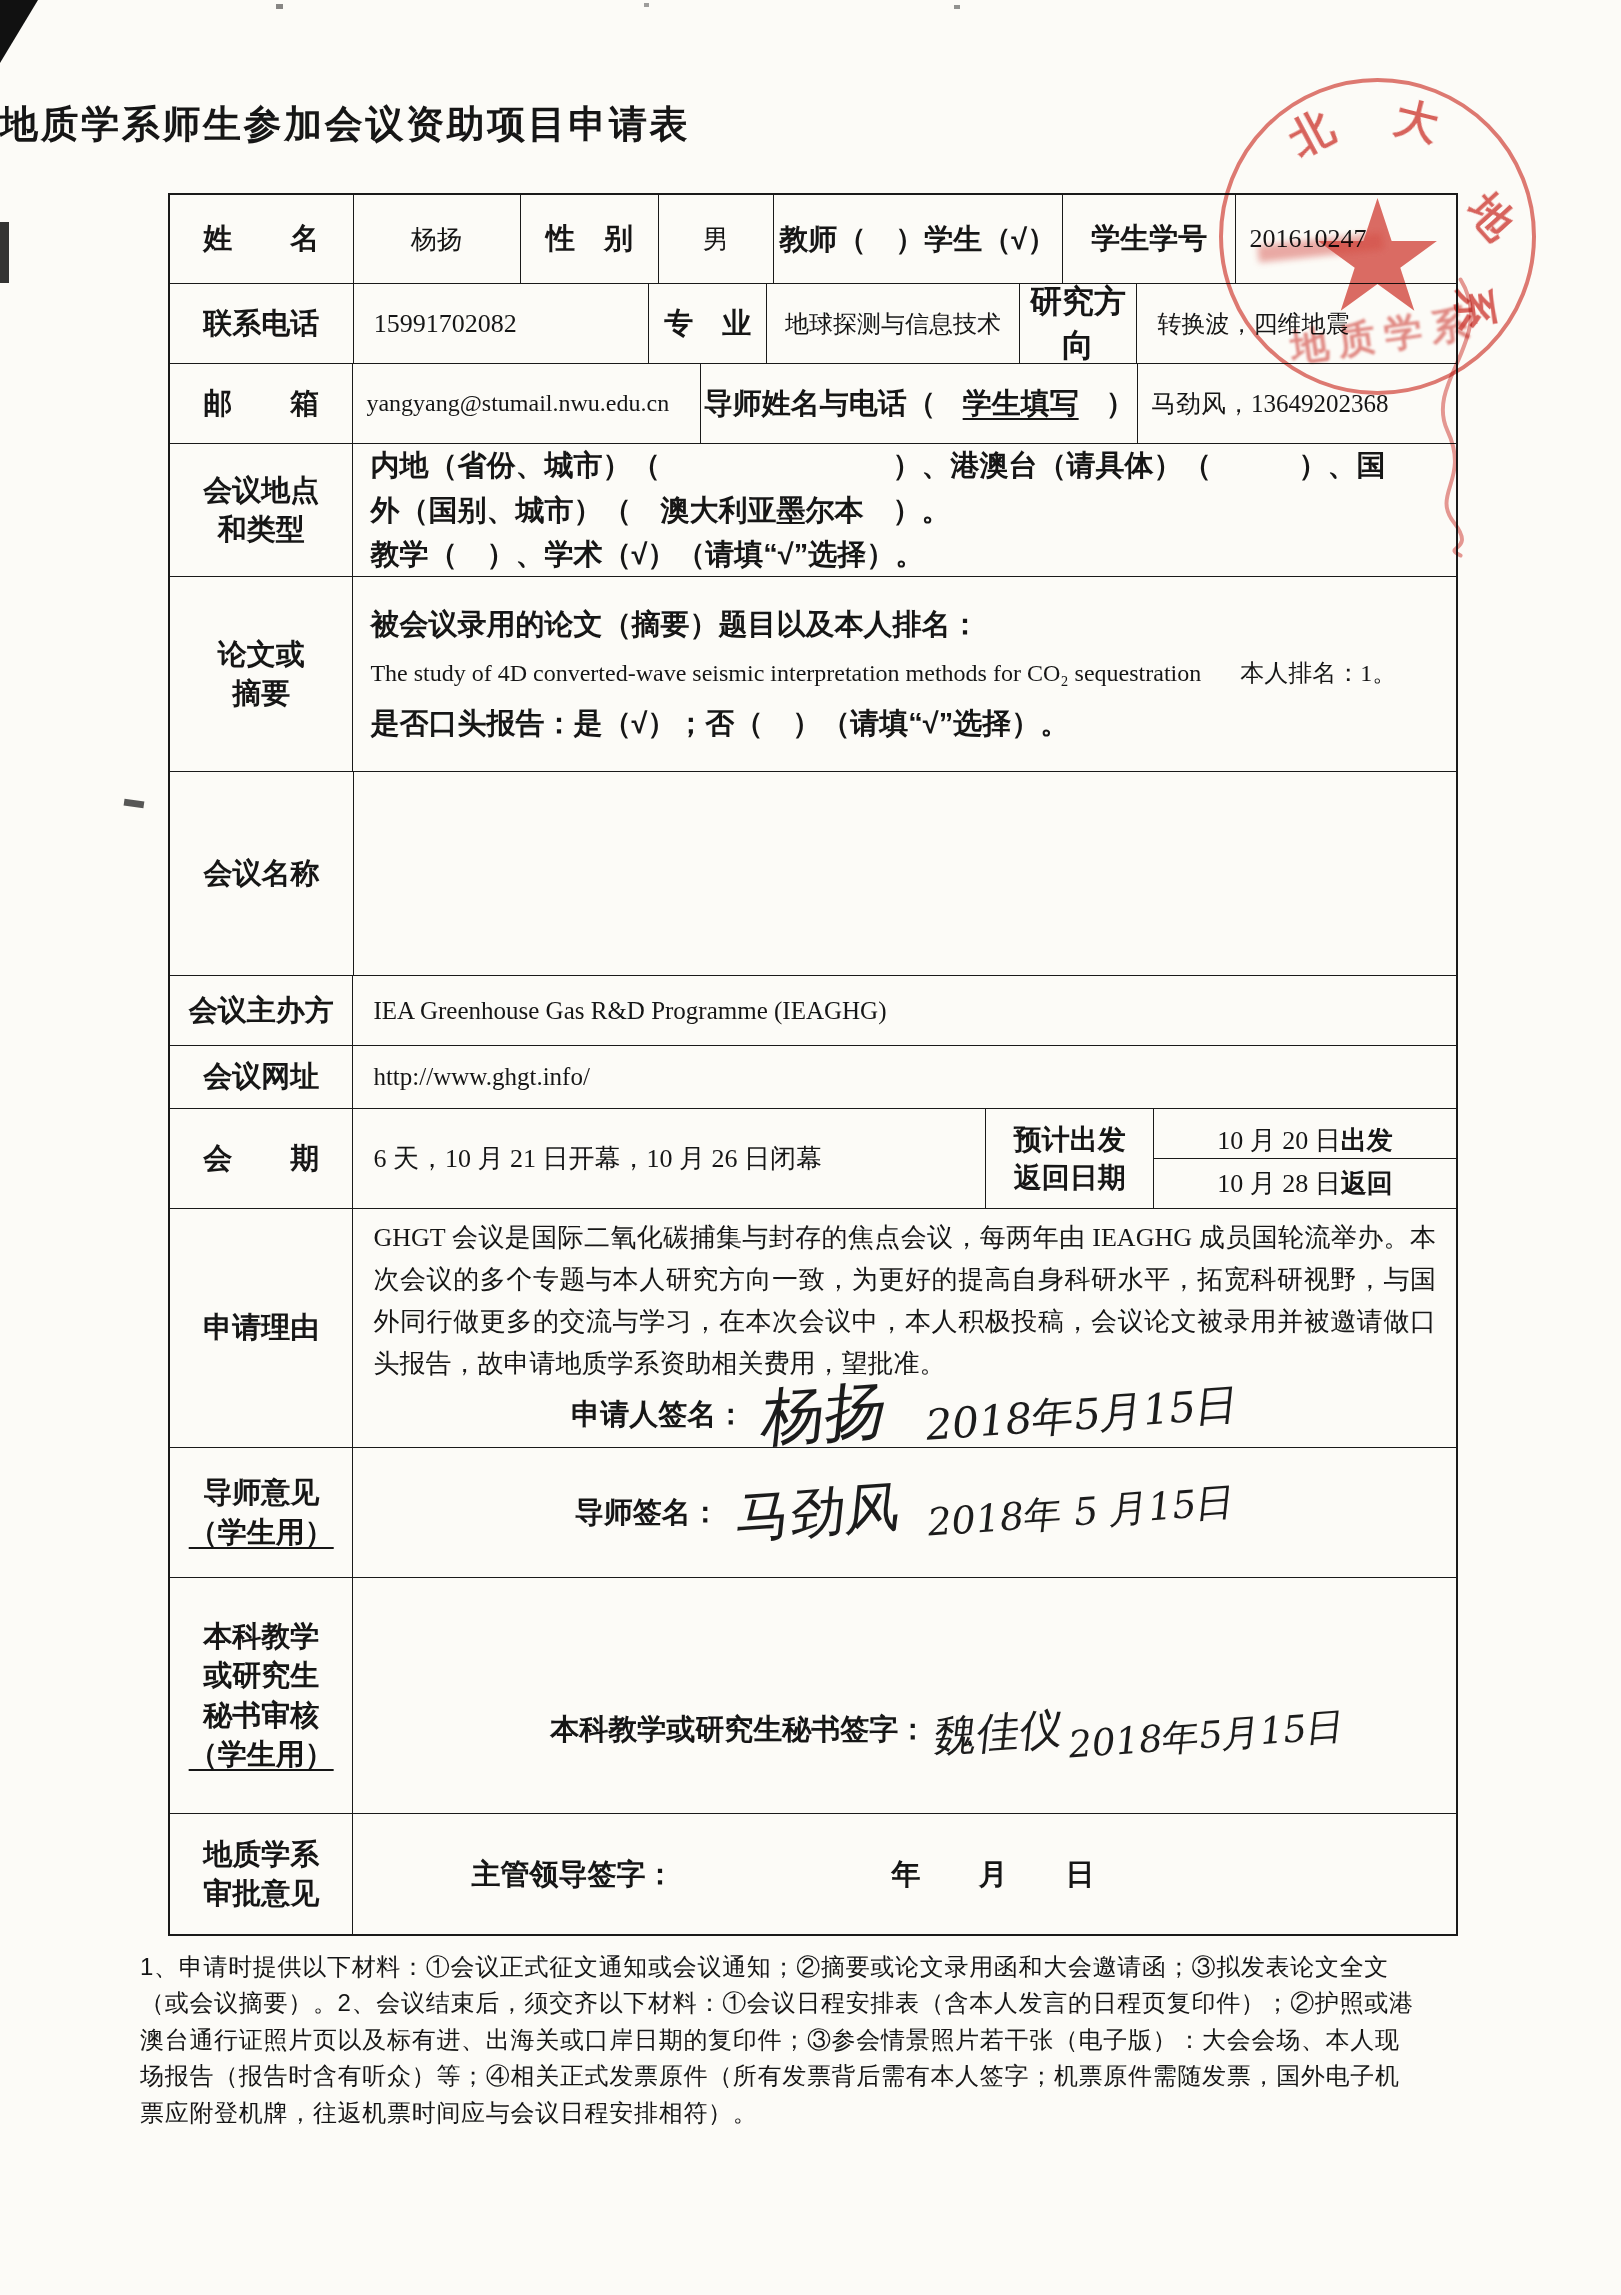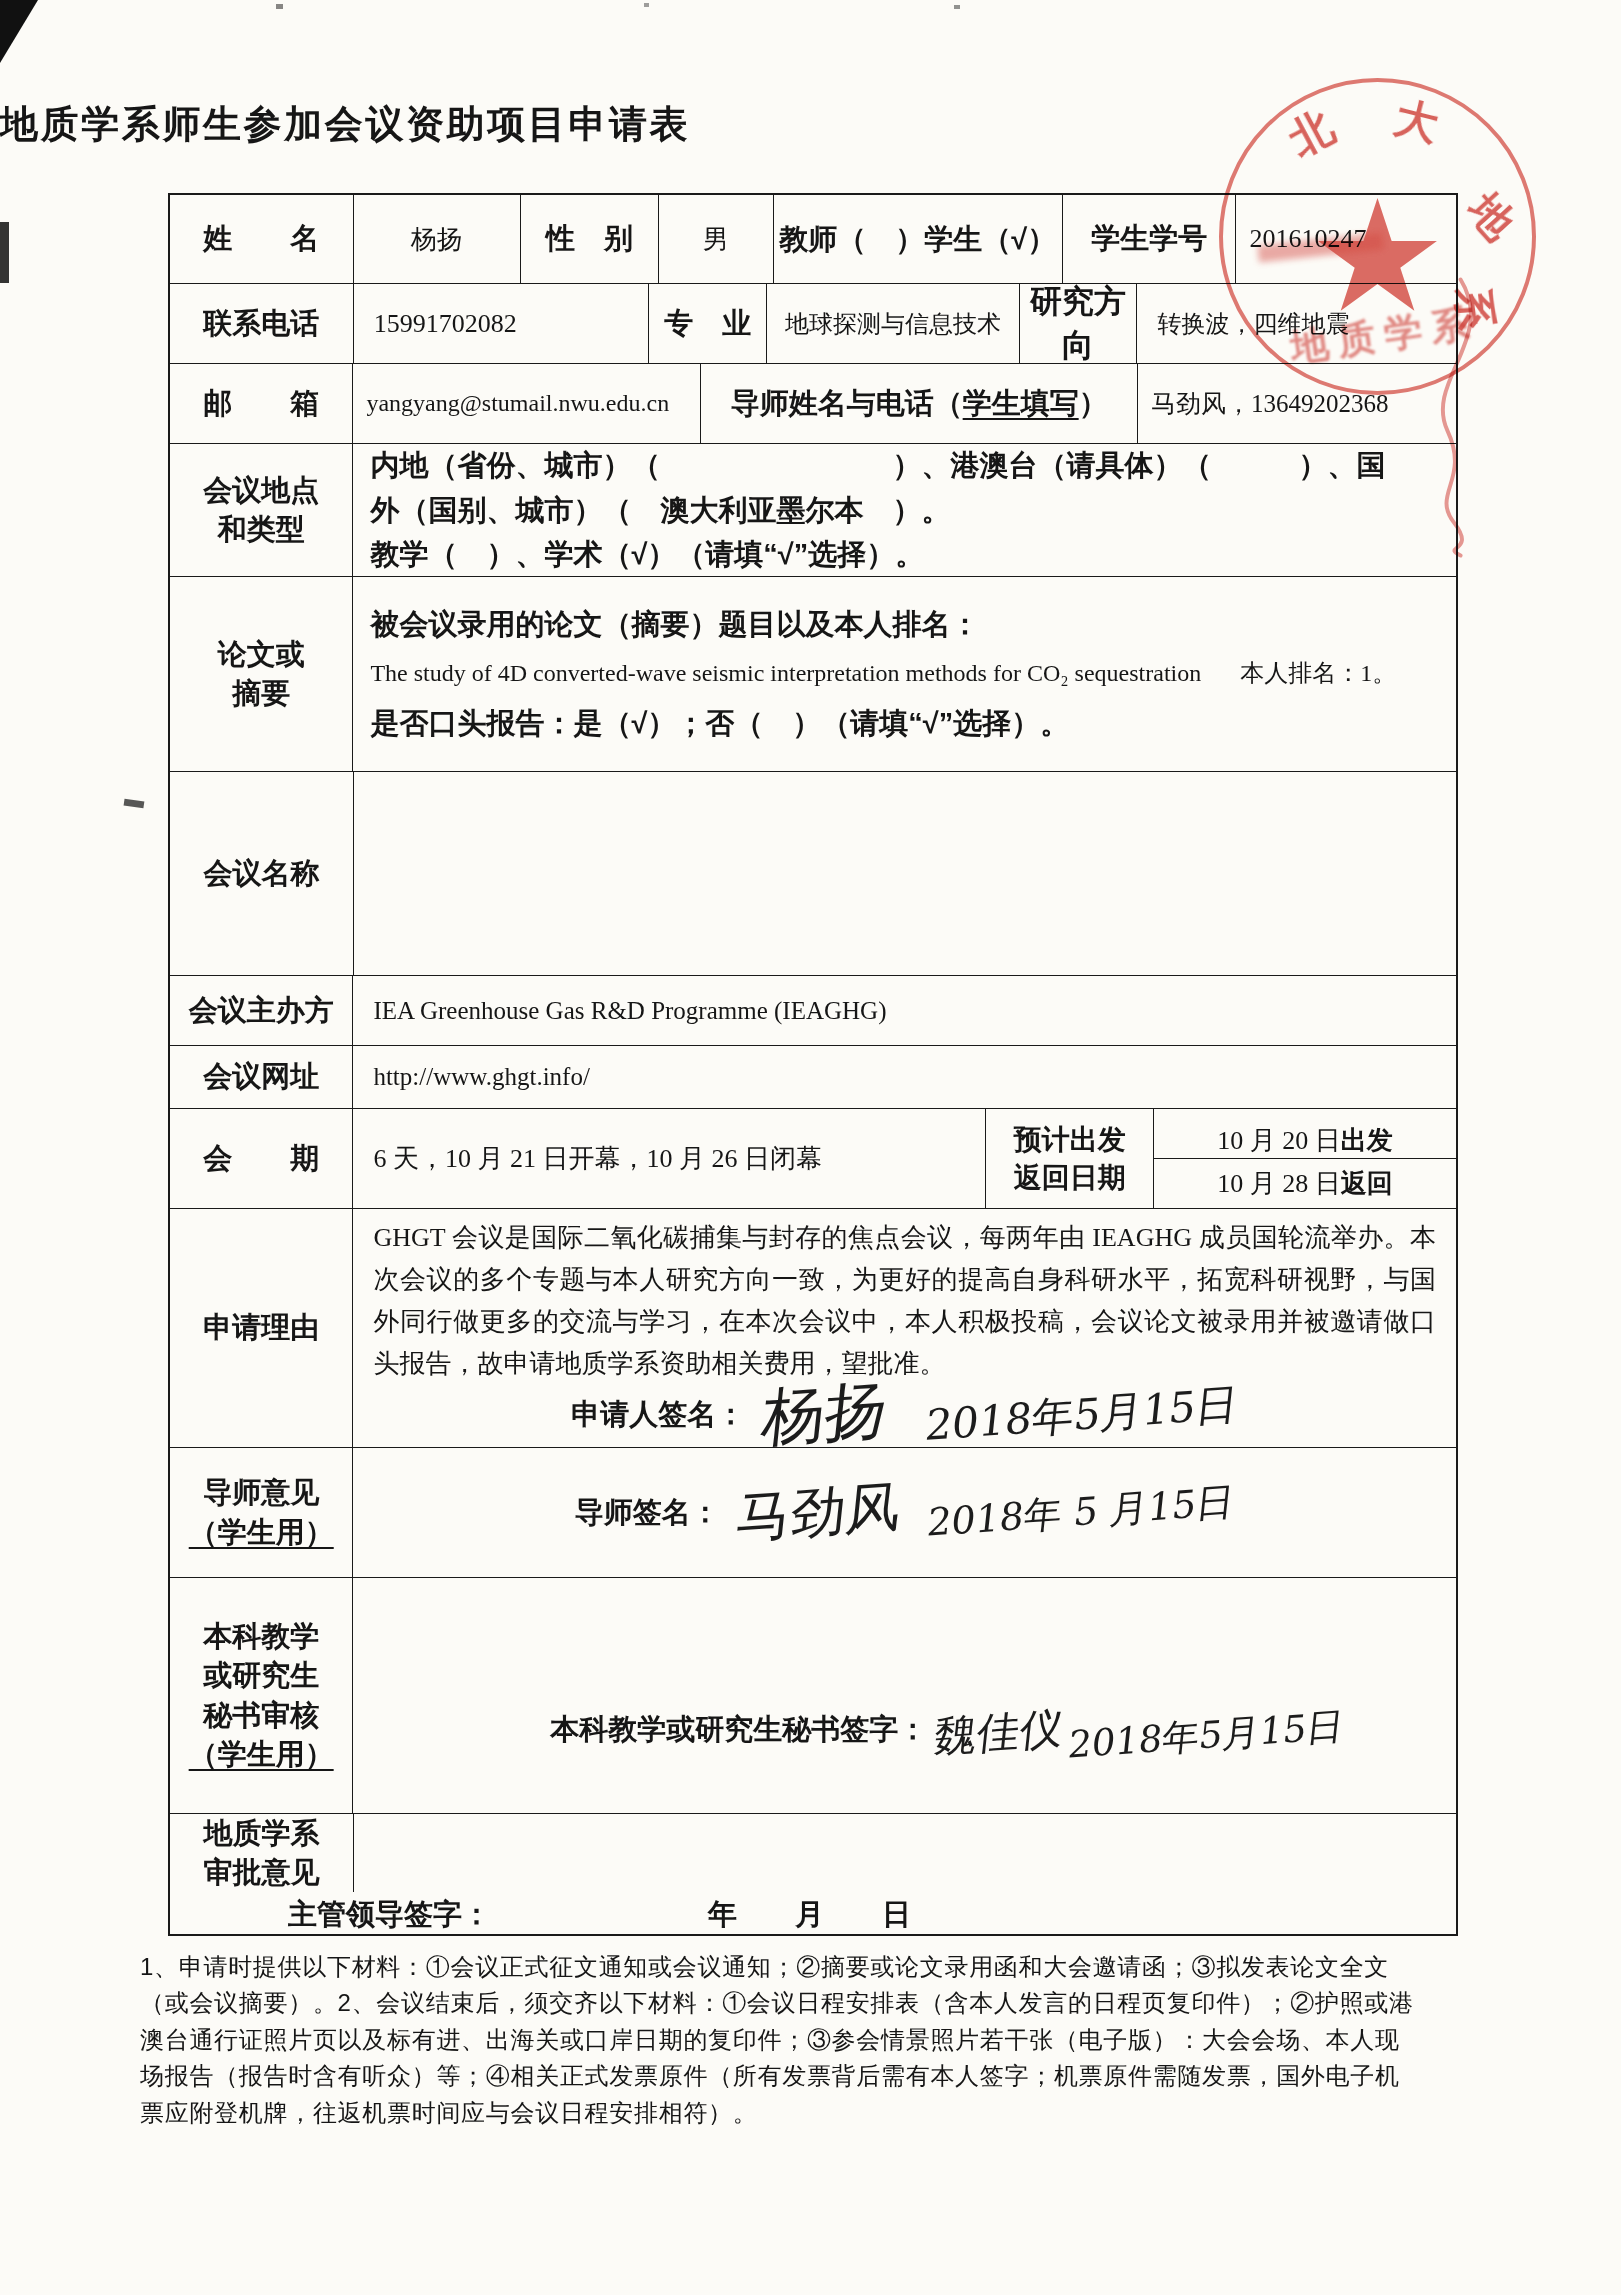--- a/index.html
+++ b/index.html
@@ -15,41 +15,41 @@
   .doc-title{
     position:absolute;left:0;top:99px;width:1622px;
     text-align:left;font-size:38px;font-weight:bold;letter-spacing:2.6px;
   }
   
   .form-table{
     position:absolute;left:168px;top:193px;width:1290px;
     border:2px solid #1a1a1a;box-sizing:border-box;background:transparent;
   }
   .row{display:flex;border-bottom:1.3px solid #1a1a1a;box-sizing:border-box;}
-  .row.last{border-bottom:none;flex-direction:column;}
+  .row.last{border-bottom:none;}
   .cell{
     border-right:1.3px solid #1a1a1a;box-sizing:border-box;
     display:flex;align-items:center;justify-content:center;
     overflow:visible;
   }
   .cell.lastc{border-right:none;}
   .lbl{font-weight:bold;font-size:29px;line-height:1.35;flex-direction:column;text-align:center;}
   .lbl .ln{white-space:nowrap;}
   .serif{font-family:"Liberation Serif","DejaVu Serif",serif;}
   .val40{font-size:26px;}
   .val38{font-size:25px;}
   .val36{font-size:24px;}
   .left{justify-content:flex-start;}
   .pad20{padding-left:13px;}
   .pad30{padding-left:20px;}
   .bold{font-weight:bold;}
   .u{text-decoration:underline;text-underline-offset:5.3px;}
   .content-col{display:flex;flex-direction:column;align-items:stretch;justify-content:center;}
   .bline{font-weight:bold;font-size:29px;line-height:1.55;white-space:nowrap;}
-  .nw{white-space:nowrap;}
+  .nw{white-space:nowrap;gap:27px;}
   
   .hand{
     font-family:"DejaVu Serif",serif;
     display:inline-block;
     transform:rotate(-4deg) skewX(-10deg);
     font-weight:400;color:#1c1c1c;line-height:.9;
   }
   
   .stamp{
     position:absolute;left:1219px;top:78px;width:317px;height:317px;

